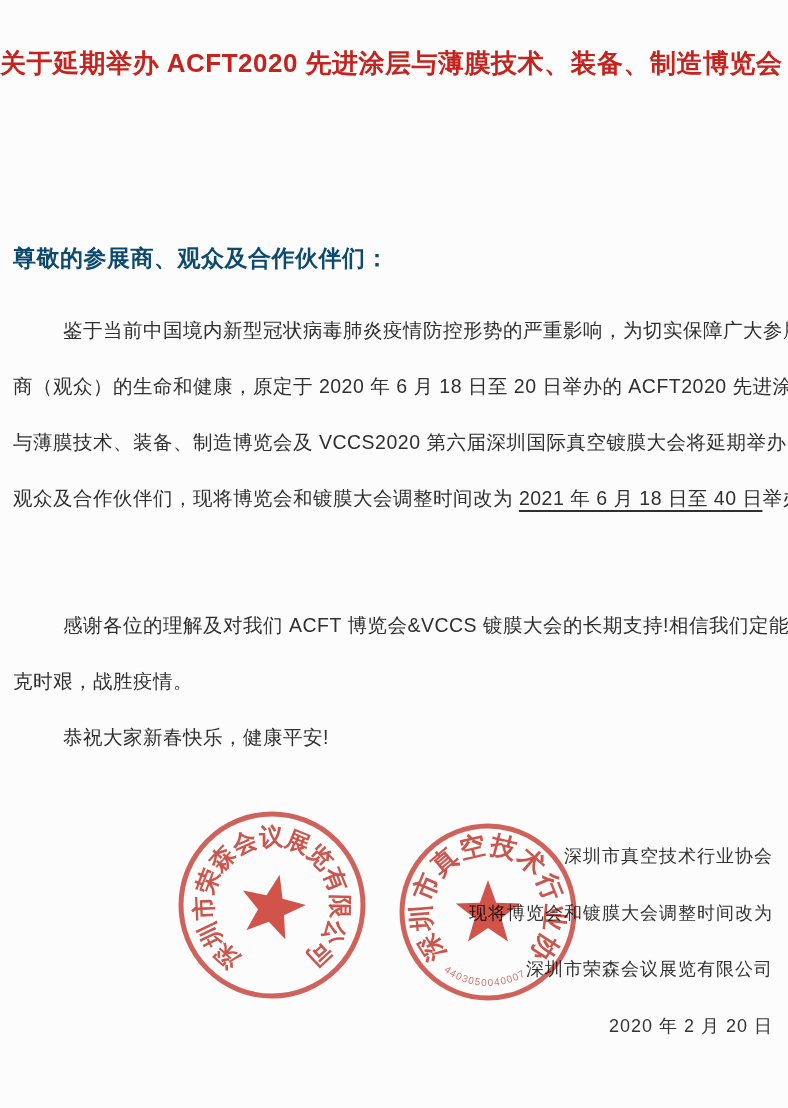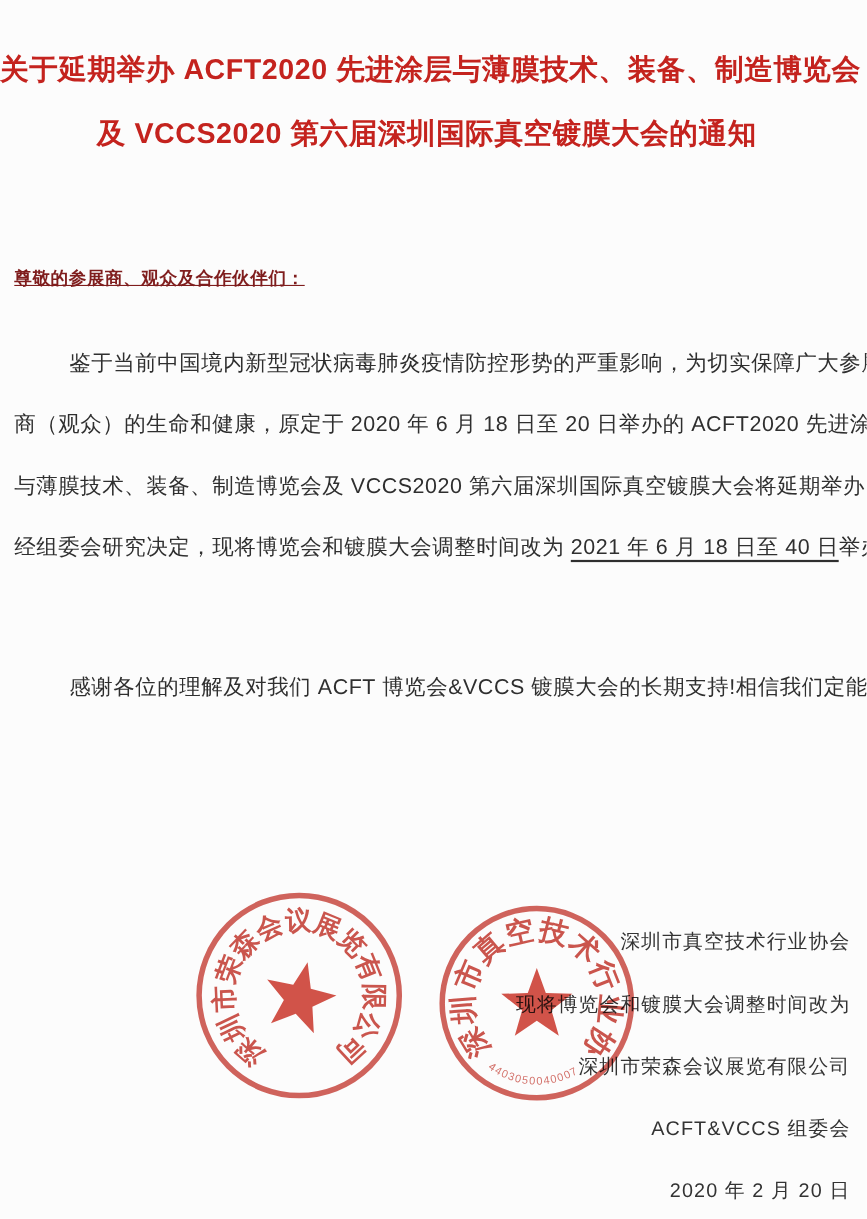--- a/index.html
+++ b/index.html
@@ -9,36 +9,35 @@
     height: 1108px;
     margin: 0 auto;
     background: #fcfcfc;
     font-family: "Liberation Sans", sans-serif;
     color: #2f2f2f;
     overflow: hidden;
   }
   .title {
     position: absolute;
     top: 34px; left: 0; right: 12px;
-    text-align: center;
+    text-align: right;
     color: #c4231e;
     font-weight: 700;
     font-size: 26px;
     line-height: 58px;
     letter-spacing: 0.5px;
     white-space: nowrap;
   }
   .greeting {
     position: absolute;
     top: 243px; left: 13px;
-    font-size: 16px;
+    font-size: 23px;
     font-weight: 700;
-    color: #7f1d1d;
+    color: #0c4a6e;
     letter-spacing: 0.5px;
-    text-decoration: underline;
   }
   .para {
     position: absolute;
     left: 13px; right: 13px;
     font-size: 19.5px;
     line-height: 56px;
     color: #2f2f2f;
     letter-spacing: 0.5px;
   }
   .p1 { top: 302px; }
@@ -71,41 +70,41 @@
   .seal-star   { fill: #ce3c31; opacity: 0.88; }
   .seal-serial { fill: #c5392f; opacity: 0.7; font-family: "Liberation Sans", sans-serif; }
 </style>
 </head>
 <body>
 
 <div class="page">
 
   <div class="title">
     <div>关于延期举办 ACFT2020 先进涂层与薄膜技术、装备、制造博览会</div>
-    <div>及 VCCS2020 第六届深圳国际真空镀膜大会的通知</div>
   </div>
 
   <div class="greeting">尊敬的参展商、观众及合作伙伴们：</div>
 
   <div class="para p1">
     <div class="line indent">鉴于当前中国境内新型冠状病毒肺炎疫情防控形势的严重影响，为切实保障广大参展</div>
     <div class="line">商（观众）的生命和健康，原定于 2020 年 6 月 18 日至 20 日举办的 ACFT2020 先进涂层</div>
     <div class="line">与薄膜技术、装备、制造博览会及 VCCS2020 第六届深圳国际真空镀膜大会将延期举办。</div>
-    <div class="line"><span>经组委会研究决定，现将博览会和镀膜大会调整时间改为 </span><span class="u">2021 年 6 月 18 日至 40 日</span><span>举办。</span></div>
+    <div class="line"><span>观众及合作伙伴们，现将博览会和镀膜大会调整时间改为 </span><span class="u">2021 年 6 月 18 日至 40 日</span><span>举办。</span></div>
   </div>
 
   <div class="para p2">
     <div class="line indent">感谢各位的理解及对我们 ACFT 博览会&amp;VCCS 镀膜大会的长期支持!相信我们定能共</div>
+    <div class="line">克时艰，战胜疫情。</div>
+    <div class="line indent">恭祝大家新春快乐，健康平安!</div>
   </div>
 
   <div class="signatures">
     <div>深圳市真空技术行业协会</div>
     <div>现将博览会和镀膜大会调整时间改为</div>
     <div>深圳市荣森会议展览有限公司</div>
-    <div>ACFT&amp;VCCS 组委会</div>
     <div>2020 年 2 月 20 日</div>
   </div>
 
   <svg class="stamp stamp-left" width="200" height="200" viewBox="0 0 200 200">
     <circle class="seal-ring" cx="100" cy="100" r="91"></circle>
     <defs>
       <path id="leftSealArc" d="M 70,152 A 60 60 0 1 1 130,152" fill="none"></path>
     </defs>
     <text class="seal-text" font-size="24" letter-spacing="0">
       <textPath href="#leftSealArc" startOffset="0">深圳市荣森会议展览有限公司</textPath>

